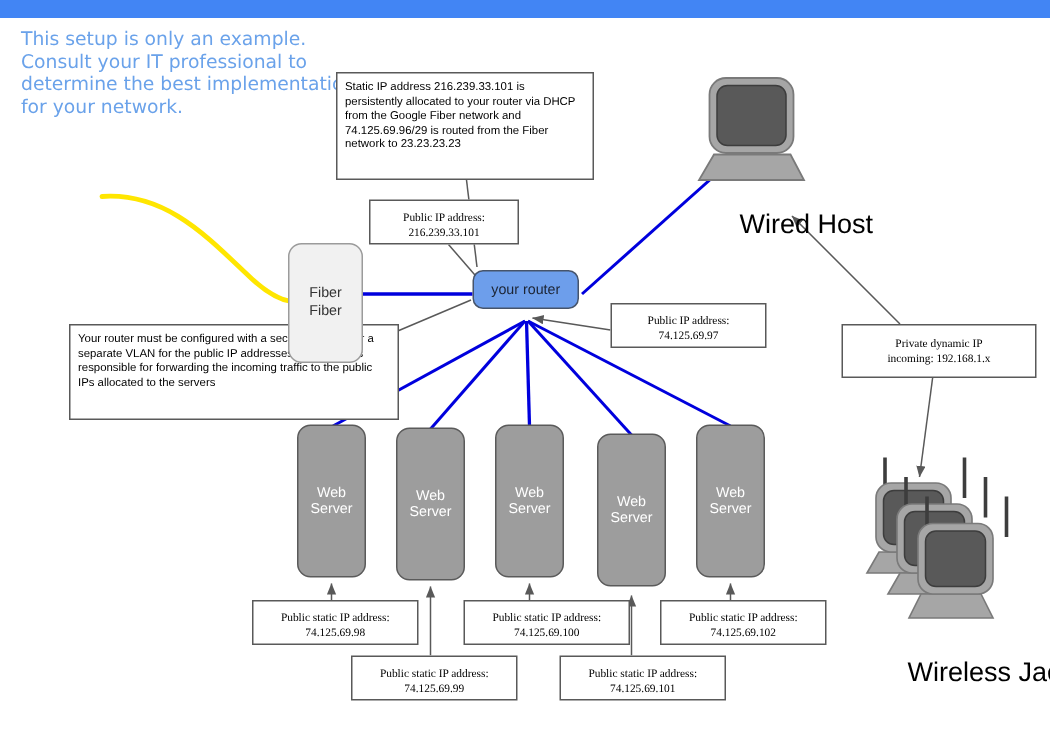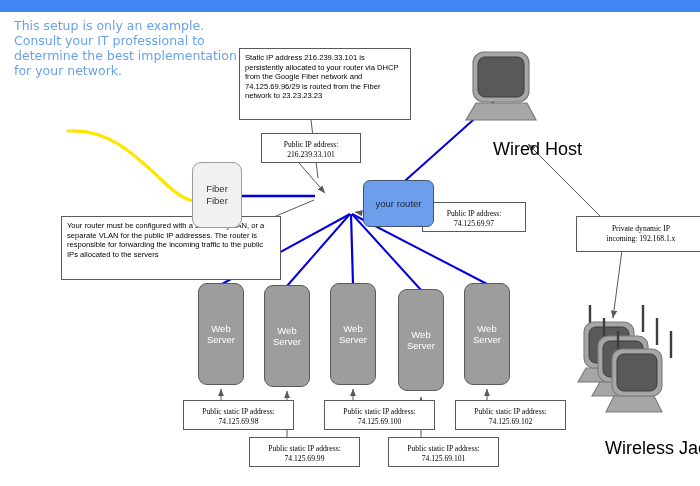--- a/index.html
+++ b/index.html
@@ -41,21 +41,20 @@
   .note {
     position: absolute;
     box-sizing: border-box;
     background: #ffffff;
     border: 1px solid #595959;
     font-size: 7.6px;
     line-height: 9.6px;
     color: #000000;
     font-family: "Liberation Sans", sans-serif;
     padding: 4px 5px;
-    margin-left: 15px;
   }
   .note.center { text-align: center; font-family: Liberation Serif, serif; }
   .note.left { text-align: left; }
   .ipline { display: block; }
 
   #note-static   { left: 224px; top: 48px;  width: 172px; height: 72px; }
   #note-pub-216  { left: 246px; top: 133px; width: 100px; height: 30px; padding-top: 6px; }
   #note-router-cfg { left: 46px; top: 216px; width: 220px; height: 64px; }
   #note-pub-97   { left: 407px; top: 202px; width: 104px; height: 30px; padding-top: 6px; }
   #note-private  { left: 561px; top: 216px; width: 130px; height: 36px; padding-top: 7px; }
@@ -63,47 +62,46 @@
   #note-ip-98    { left: 168px; top: 400px; width: 111px; height: 30px; padding-top: 6px; }
   #note-ip-99    { left: 234px; top: 437px; width: 111px; height: 30px; padding-top: 6px; }
   #note-ip-100   { left: 309px; top: 400px; width: 111px; height: 30px; padding-top: 6px; }
   #note-ip-101   { left: 373px; top: 437px; width: 111px; height: 30px; padding-top: 6px; }
   #note-ip-102   { left: 440px; top: 400px; width: 111px; height: 30px; padding-top: 6px; }
 
   
   .fiberjack {
     position: absolute;
     left: 192px; top: 162px;
-    width: 50px; height: 66px;
+    width: 50px; height: 80px;
     box-sizing: border-box;
     background: #f1f1f1;
     border: 1px solid #9b9b9b;
     border-radius: 9px;
     display: flex;
     align-items: center;
     justify-content: center;
     text-align: center;
     font-size: 9.5px;
     line-height: 12px;
     color: #333333;
   }
   .router {
     position: absolute;
     left: 315px; top: 180px;
-    width: 71px; height: 47px;
+    width: 71px; height: 26px;
     box-sizing: border-box;
     background: #6d9eeb;
     border: 1.2px solid #46546b;
     border-radius: 7px;
     display: flex;
     align-items: center;
     justify-content: center;
     font-size: 9.5px;
     color: #1c2433;
-    margin-left: 48px;
   }
   .server {
     position: absolute;
     width: 46px; height: 102px;
     box-sizing: border-box;
     background: #9d9d9d;
     border: 1.2px solid #5a5a5a;
     border-radius: 9px;
     display: flex;
     align-items: center;

